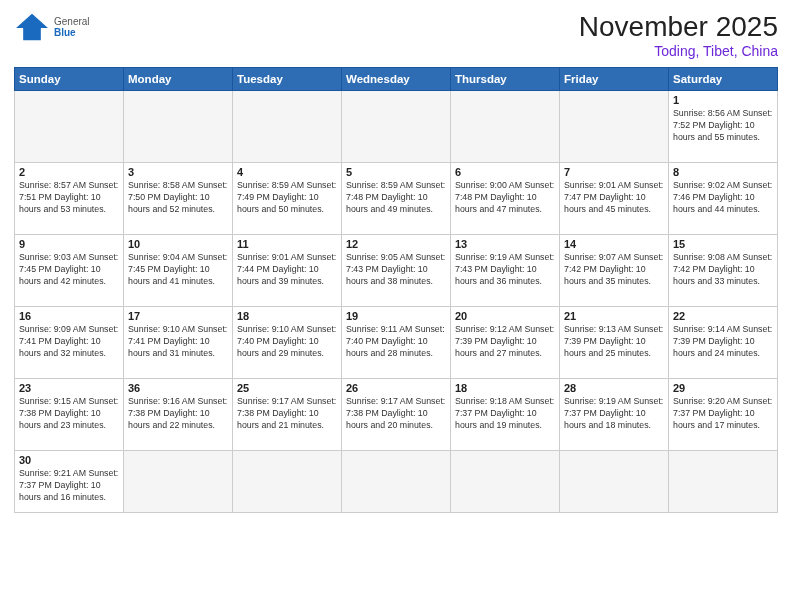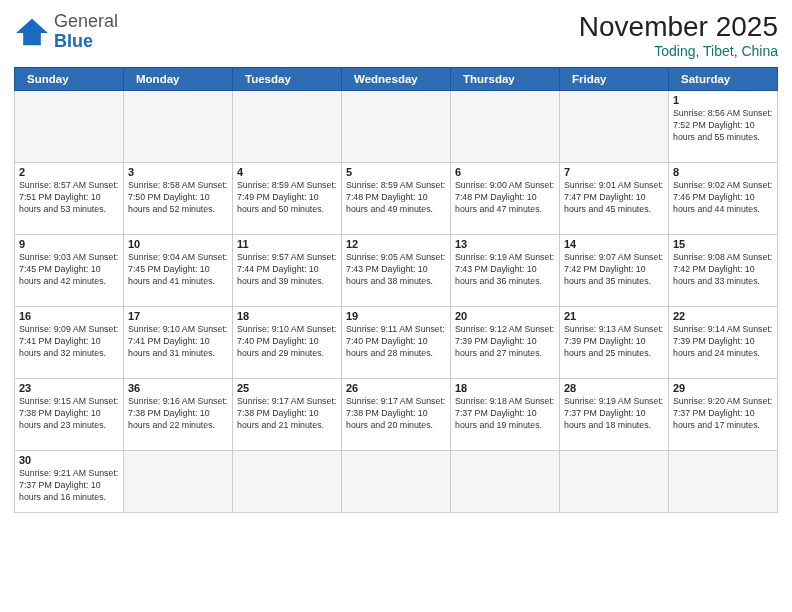--- a/index.html
+++ b/index.html
@@ -20,54 +20,54 @@
       justify-content: space-between;
       align-items: flex-start;
       margin-bottom: 8px;
     }
     .logo {
       display: flex;
       align-items: center;
       gap: 4px;
     }
     .logo-text {
-      font-size: 18px;
+      font-size: 10px;
       color: #333;
       line-height: 1.1;
     }
     .logo-text .general { color: #555; }
     .logo-text .blue { color: #1a6abf; font-weight: bold; }
     .logo-icon {
       width: 36px;
       height: 30px;
     }
     .title-block {
       text-align: right;
     }
     .month-title {
       font-size: 28px;
       font-weight: normal;
       color: #222;
       line-height: 1.1;
     }
     .location {
       font-size: 14px;
-      color: #0f766e;
+      color: #6d28d9;
     }
     .calendar {
       width: 100%;
       border-collapse: collapse;
       table-layout: fixed;
     }
     .calendar th {
       background-color: #2e6db4;
       color: #fff;
       font-size: 11.5px;
       font-weight: bold;
-      padding: 5px 12px;
+      padding: 5px 4px;
       text-align: left;
       border: 1px solid #1a559e;
     }
     .calendar td {
       border: 1px solid #ccc;
       vertical-align: top;
       padding: 3px 4px;
       font-size: 9px;
       color: #333;
       height: 72px;
@@ -202,21 +202,21 @@
           </td>
           <td>
             <span class="day-number">10</span>
             <div class="day-info">Sunrise: 9:04 AM
 Sunset: 7:45 PM
 Daylight: 10 hours
 and 41 minutes.</div>
           </td>
           <td>
             <span class="day-number">11</span>
-            <div class="day-info">Sunrise: 9:57 AM
+            <div class="day-info">Sunrise: 9:01 AM
 Sunset: 7:44 PM
 Daylight: 10 hours
 and 39 minutes.</div>
           </td>
           <td>
             <span class="day-number">12</span>
             <div class="day-info">Sunrise: 9:05 AM
 Sunset: 7:43 PM
 Daylight: 10 hours
 and 38 minutes.</div>

